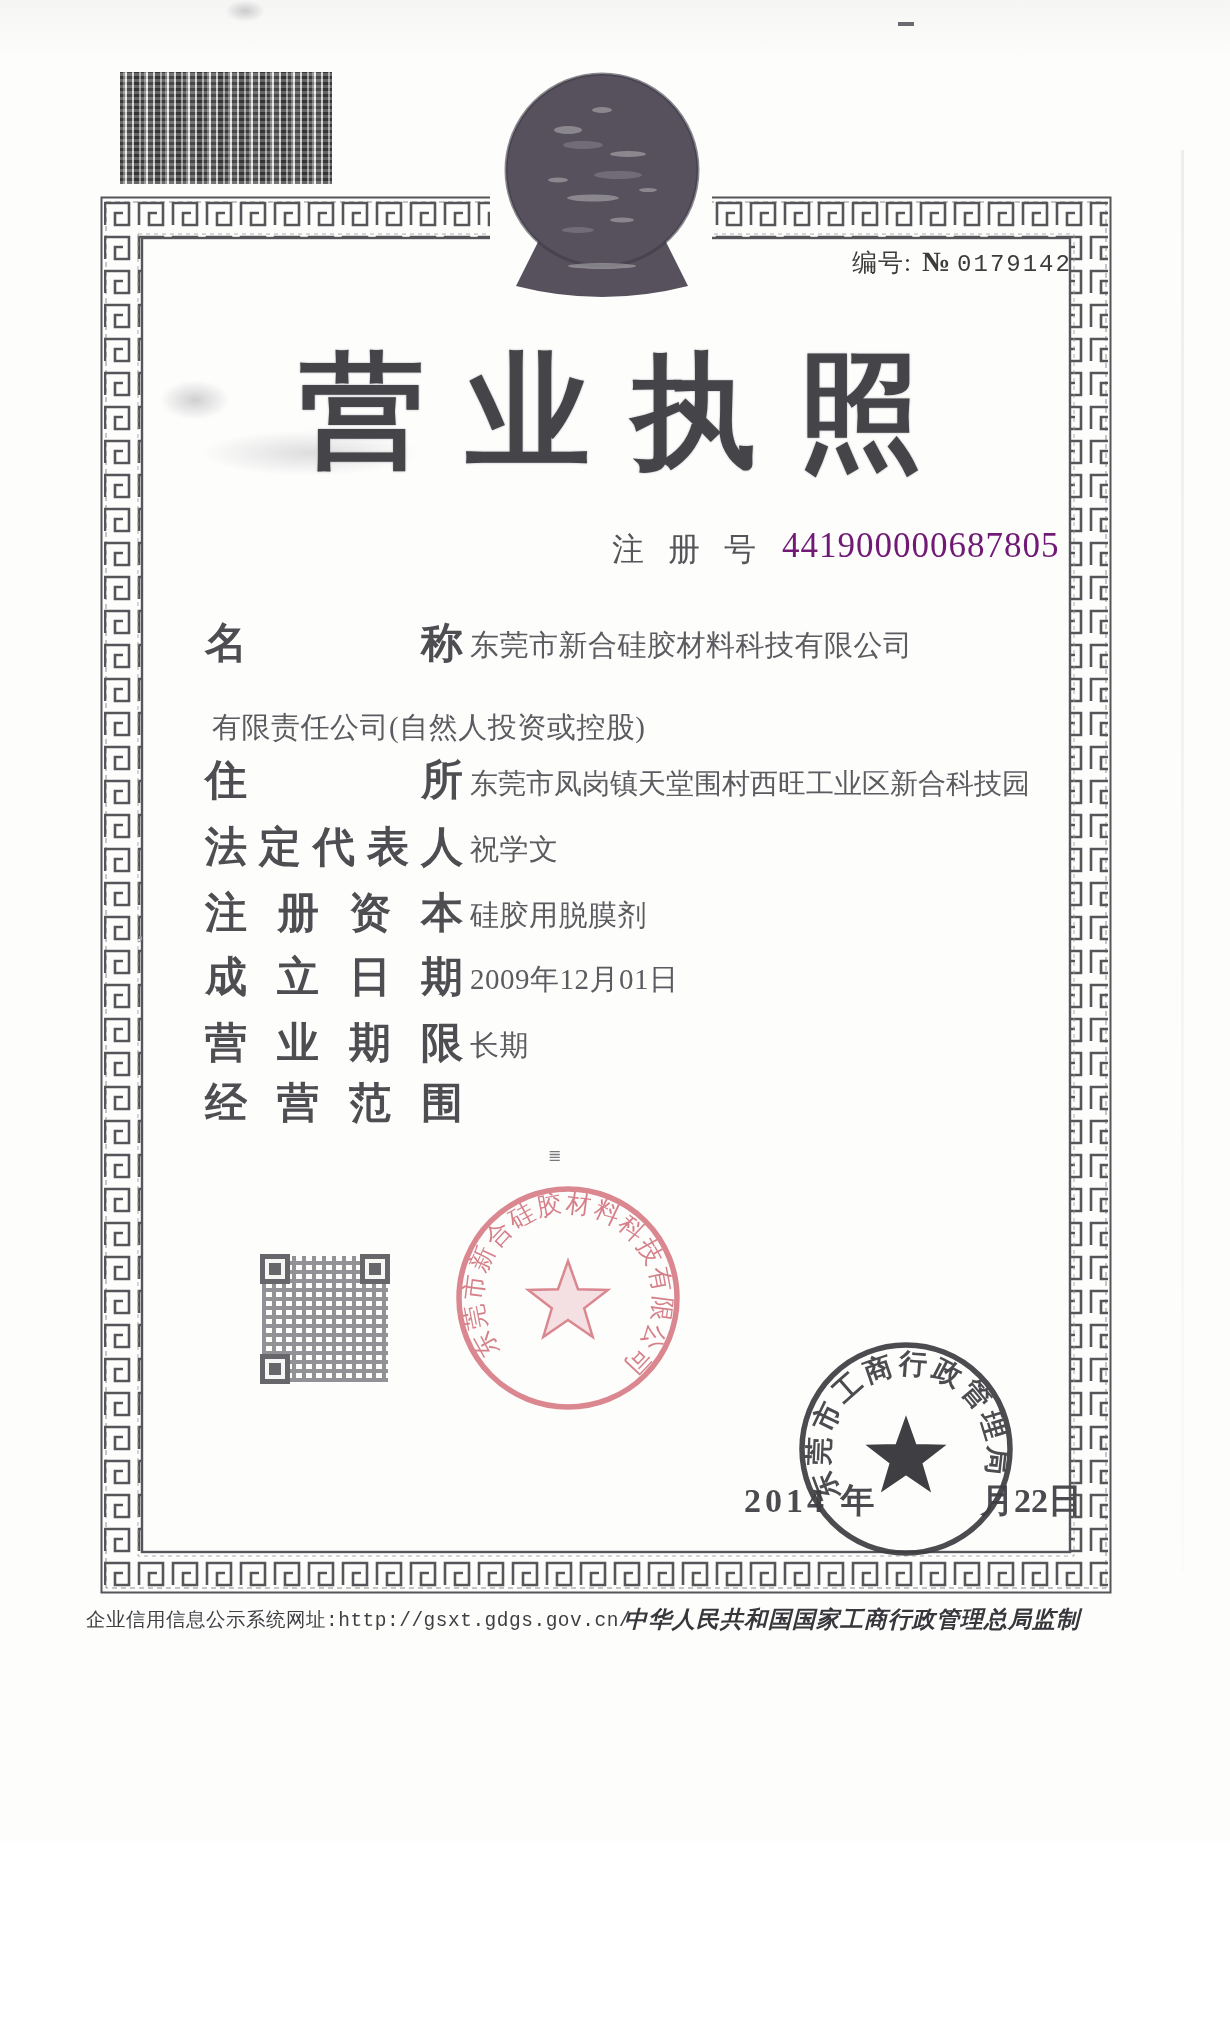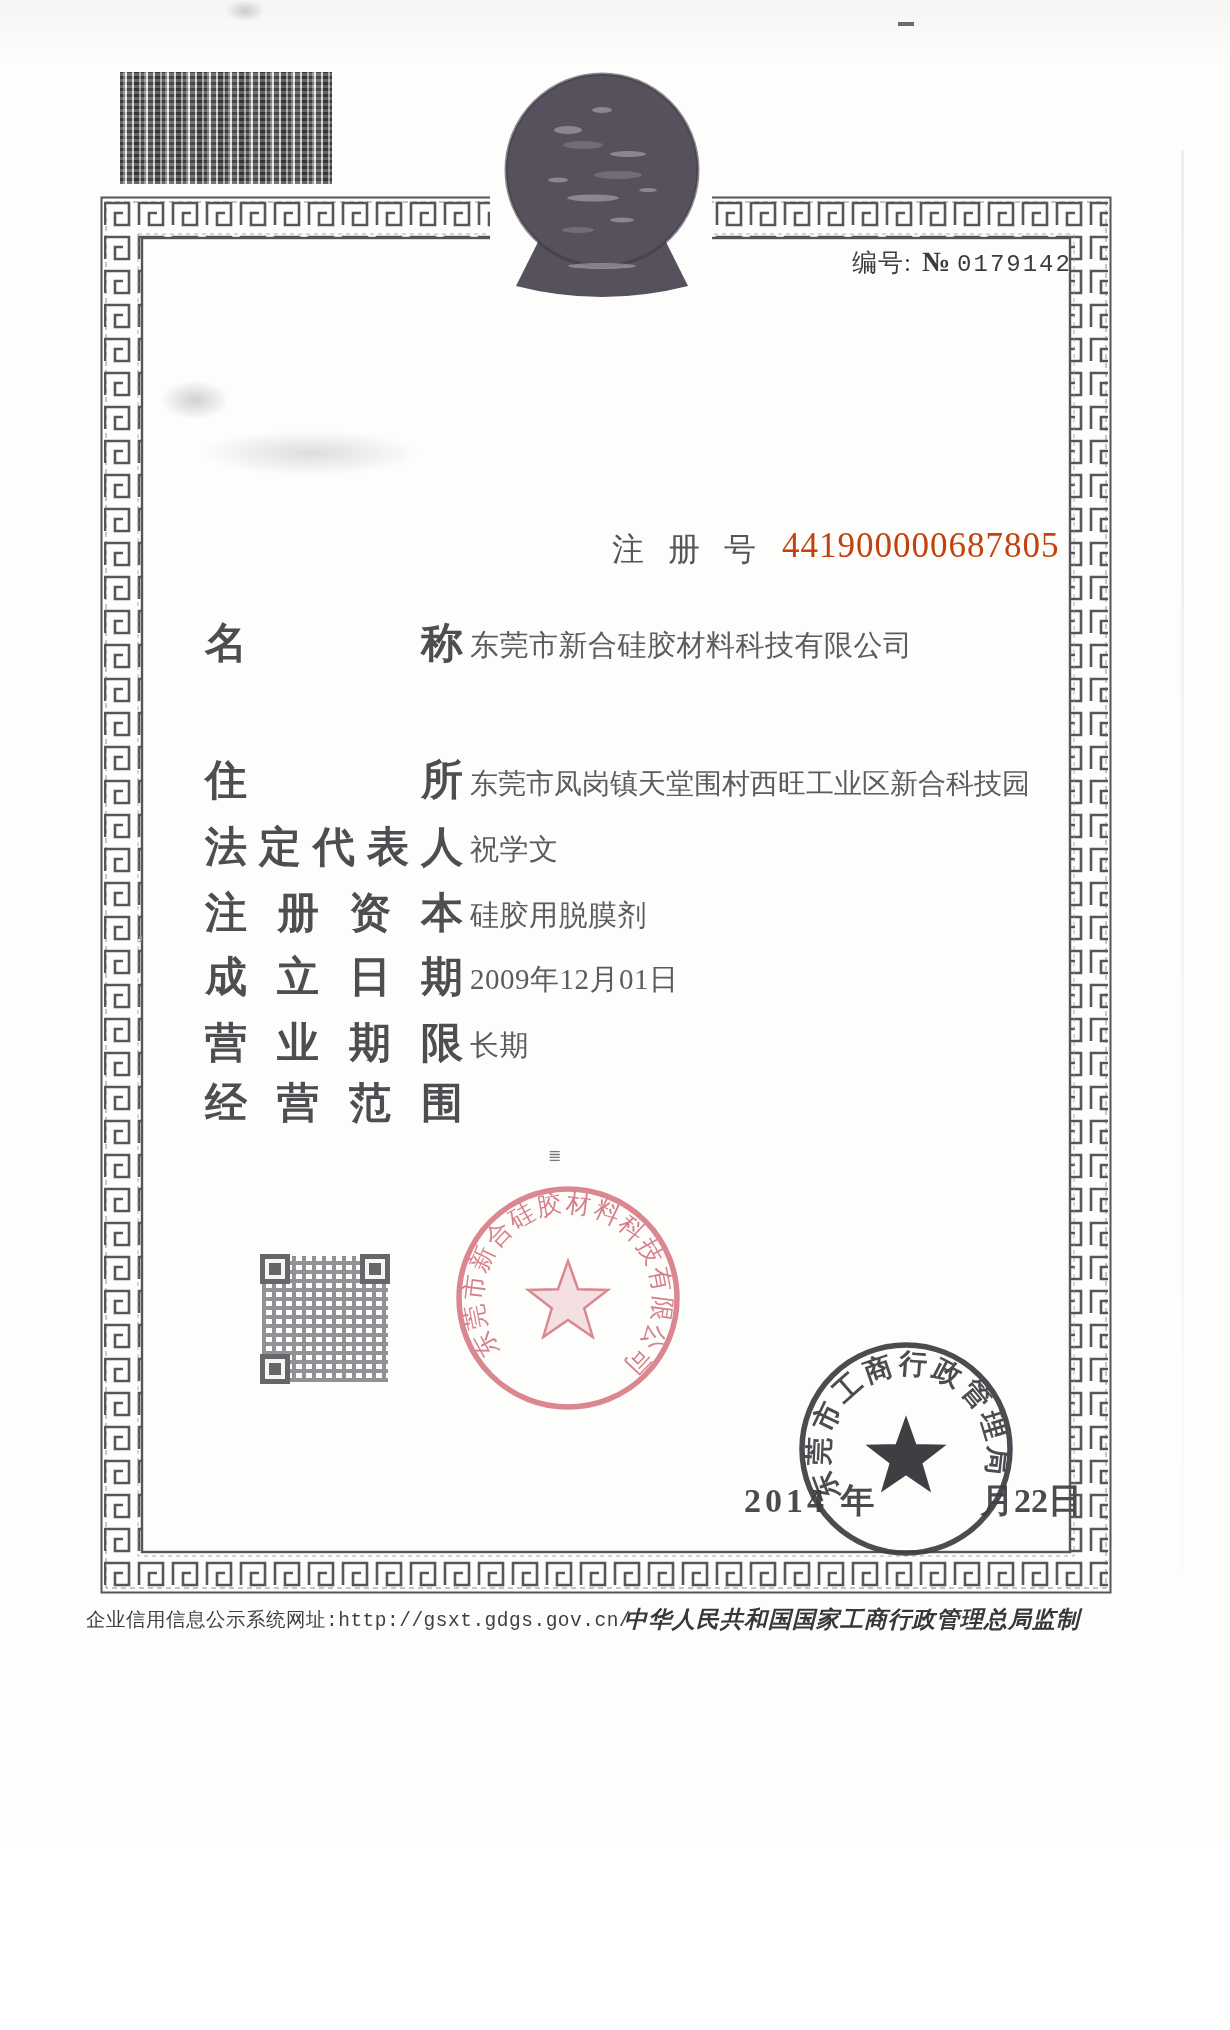--- a/index.html
+++ b/index.html
@@ -24,21 +24,21 @@
   .serial{position:absolute;left:852px;top:246px;font-size:25px;color:#3c3c3c;letter-spacing:1px;white-space:nowrap;z-index:4;}
   .serial .no-sym{font-weight:700;font-size:28px;padding:0 6px 0 10px;}
   .serial .no-digits{font-family:"Liberation Mono", monospace;font-size:24px;letter-spacing:2px;}
 
   .doc-title{position:absolute;left:258px;top:330px;width:700px;text-align:center;
     font-size:124px;font-weight:700;letter-spacing:42px;text-indent:42px;color:#454549;
     font-family:"DejaVu Serif", serif;text-shadow:0 0 2px rgba(90,90,100,0.55);white-space:nowrap;z-index:2;}
 
   .regno-line{position:absolute;left:0;top:528px;width:1230px;z-index:2;}
   .regno-label{position:absolute;left:612px;top:0;font-size:32px;color:#55555a;letter-spacing:8px;white-space:nowrap;}
-  .regno-value{position:absolute;left:782px;top:-2px;font-size:35px;color:#c2410c;letter-spacing:1px;font-family:"Liberation Serif", serif;white-space:nowrap;}
+  .regno-value{position:absolute;left:782px;top:-2px;font-size:35px;color:#701a75;letter-spacing:1px;font-family:"Liberation Serif", serif;white-space:nowrap;}
 
   .fields{position:absolute;left:205px;top:0;z-index:2;}
   .frow{position:absolute;left:0;display:flex;align-items:flex-end;}
   .flabel{width:258px;font-size:42px;font-weight:700;color:#4e4e52;
     text-align:justify;text-align-last:justify;line-height:1.1;white-space:nowrap;
     font-family:"DejaVu Serif", serif;}
   .fvalue{margin-left:7px;padding-top:10px;font-size:29px;color:#5b5b60;white-space:nowrap;letter-spacing:0.5px;}
   .fvalue.small{font-size:28px;letter-spacing:0;}
   .scope-val{margin-left:7px;padding-top:6px;width:650px;font-size:22.5px;line-height:29.5px;
     color:#5c5c62;white-space:normal;letter-spacing:0.2px;}
@@ -118,32 +118,34 @@
     <rect x="42" y="42" width="928" height="1314" fill="none" stroke="#55555a" stroke-width="2.4"></rect>
     <rect x="38" y="38" width="936" height="1322" fill="none" stroke="#9a9a9e" stroke-width="0.8" stroke-dasharray="4 4"></rect>
 
     <rect x="390" y="0" width="222" height="46" fill="#fdfdfc"></rect>
   </svg>
 
   <div class="serial">
     <span>编号:</span><span class="no-sym">№</span><span class="no-digits">0179142</span>
   </div>
 
+  <div class="doc-title">营业执照</div>
 
   <div class="regno-line">
     <span class="regno-label">注 册 号</span>
     <span class="regno-value">441900000687805</span>
   </div>
 
   <div class="fields">
     <div class="frow" style="top:616px">
       <div class="flabel">名称</div>
       <div class="fvalue">东莞市新合硅胶材料科技有限公司</div>
     </div>
     <div class="frow" style="top:698px">
+      <div class="fvalue">有限责任公司(自然人投资或控股)</div>
     </div>
     <div class="frow" style="top:755px">
       <div class="flabel">住所</div>
       <div class="fvalue small">东莞市凤岗镇天堂围村西旺工业区新合科技园</div>
     </div>
     <div class="frow" style="top:820px">
       <div class="flabel">法定代表人</div>
       <div class="fvalue">祝学文</div>
     </div>
     <div class="frow" style="top:886px">

